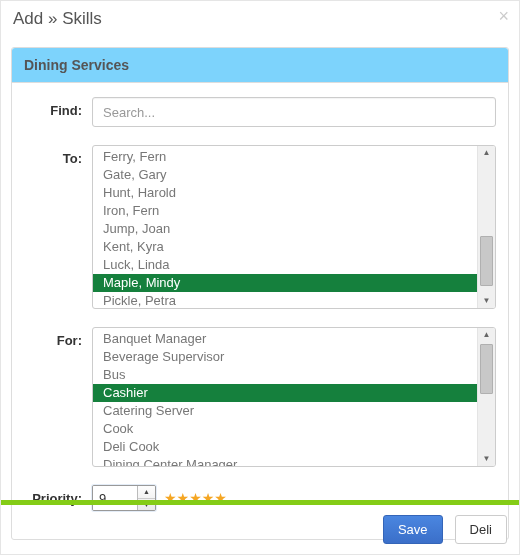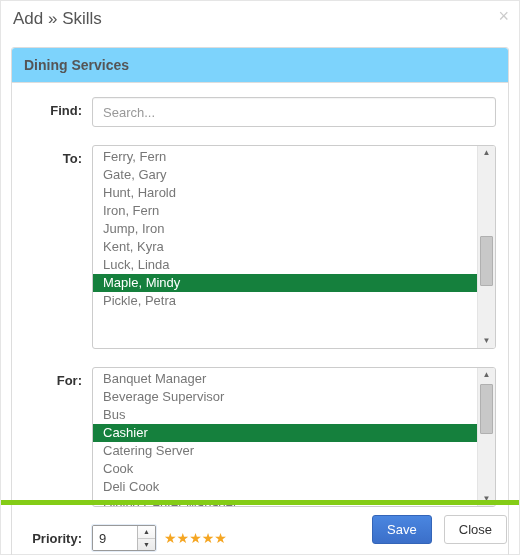--- a/index.html
+++ b/index.html
@@ -77,21 +77,21 @@
     border-radius: 3px;
     padding: 4px 10px;
     font-size: 13px;
     color: #555;
     box-shadow: inset 0 1px 1px rgba(0,0,0,0.05);
   }
   .search-input::placeholder { color: #999; }
   .listwrap {
     border: 1px solid #ccc;
     border-radius: 3px;
-    height: 204px;
+    height: 164px;
     display: flex;
     overflow: hidden;
   }
   .listwrap.short { height: 140px; }
   .listinner {
     flex: 1;
     overflow-y: auto;
     padding: 2px 0;
     position: relative;
   }
@@ -219,21 +219,21 @@
 
       <div class="row">
         <div class="row-label">To:</div>
         <div class="row-control">
           <div class="listwrap">
             <div class="listinner" id="to-list" style="overflow:hidden;">
                 <div class="listitem">Ferry, Fern</div>
                 <div class="listitem">Gate, Gary</div>
                 <div class="listitem">Hunt, Harold</div>
                 <div class="listitem">Iron, Fern</div>
-                <div class="listitem">Jump, Iron</div>
+                <div class="listitem">Jump, Joan</div>
                 <div class="listitem">Kent, Kyra</div>
                 <div class="listitem">Luck, Linda</div>
                 <div class="listitem selected">Maple, Mindy</div>
                 <div class="listitem">Pickle, Petra</div>
               </div>
             <div class="scrollcol">
               <div class="scrollarrow top">▲</div>
               <div class="scrollthumb" style="top:90px;height:50px;"></div>
               <div class="scrollarrow bot">▼</div>
             </div>
@@ -278,15 +278,15 @@
             <div class="stars" id="stars"><span class="star">★</span><span class="star">★</span><span class="star">★</span><span class="star">★</span><span class="star">★</span></div>
           </div>
         </div>
       </div>
 
     </div>
   </div>
 
   <div class="footer">
     <button class="btn btn-primary">Save</button>
-    <button class="btn">Close</button>
+    <button class="btn">Deli</button>
   </div>
 </div>
 
 </body></html>

